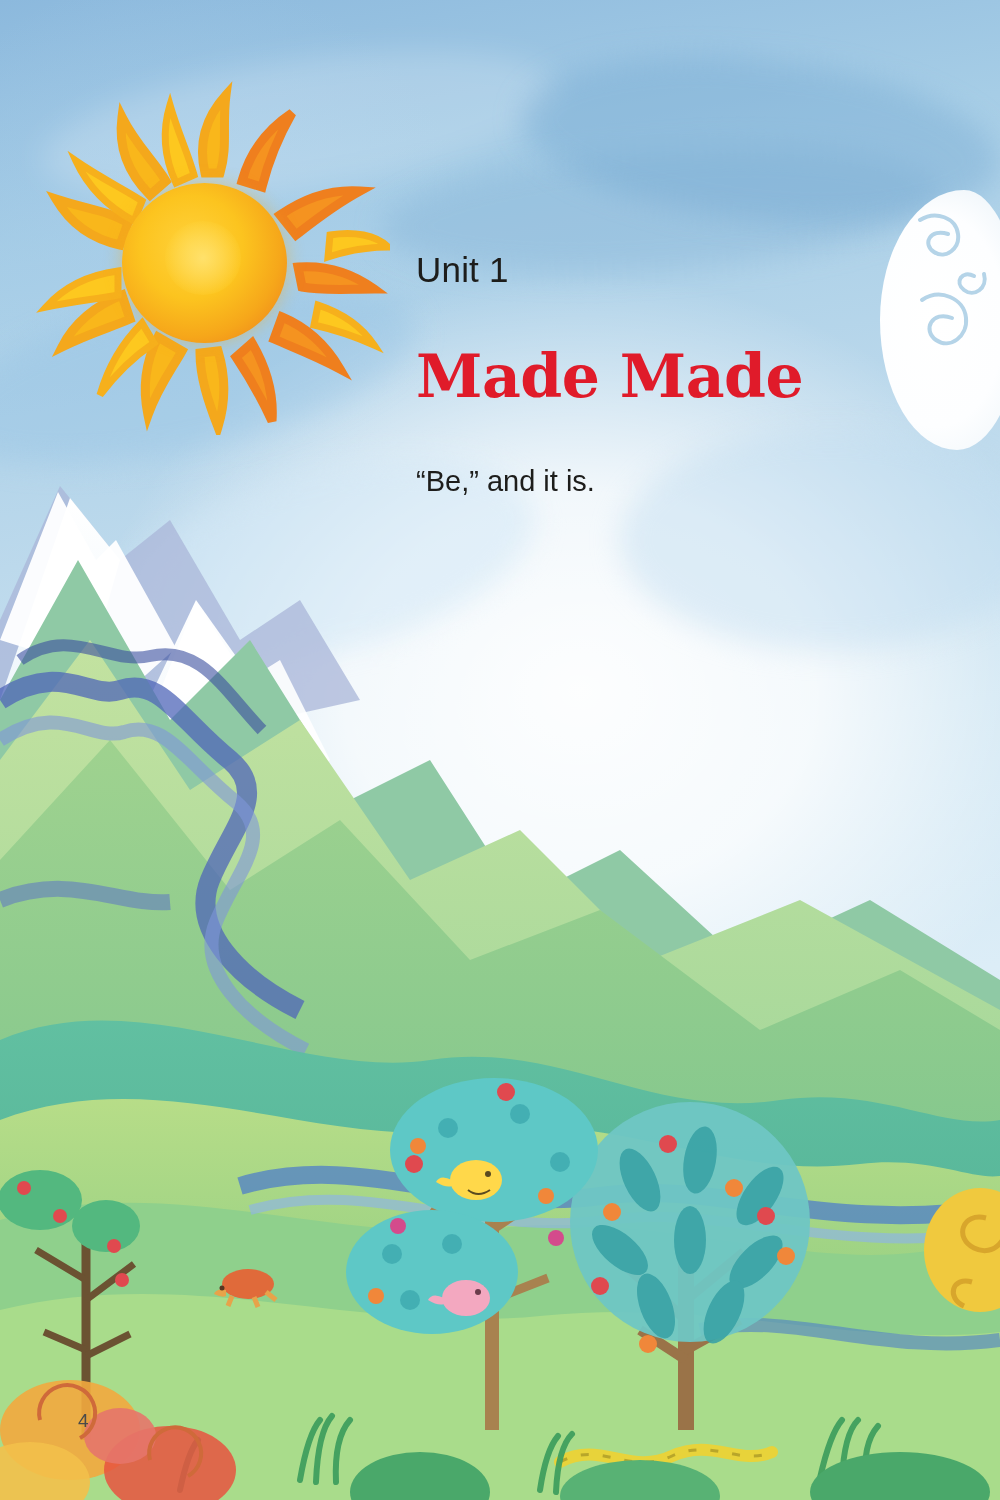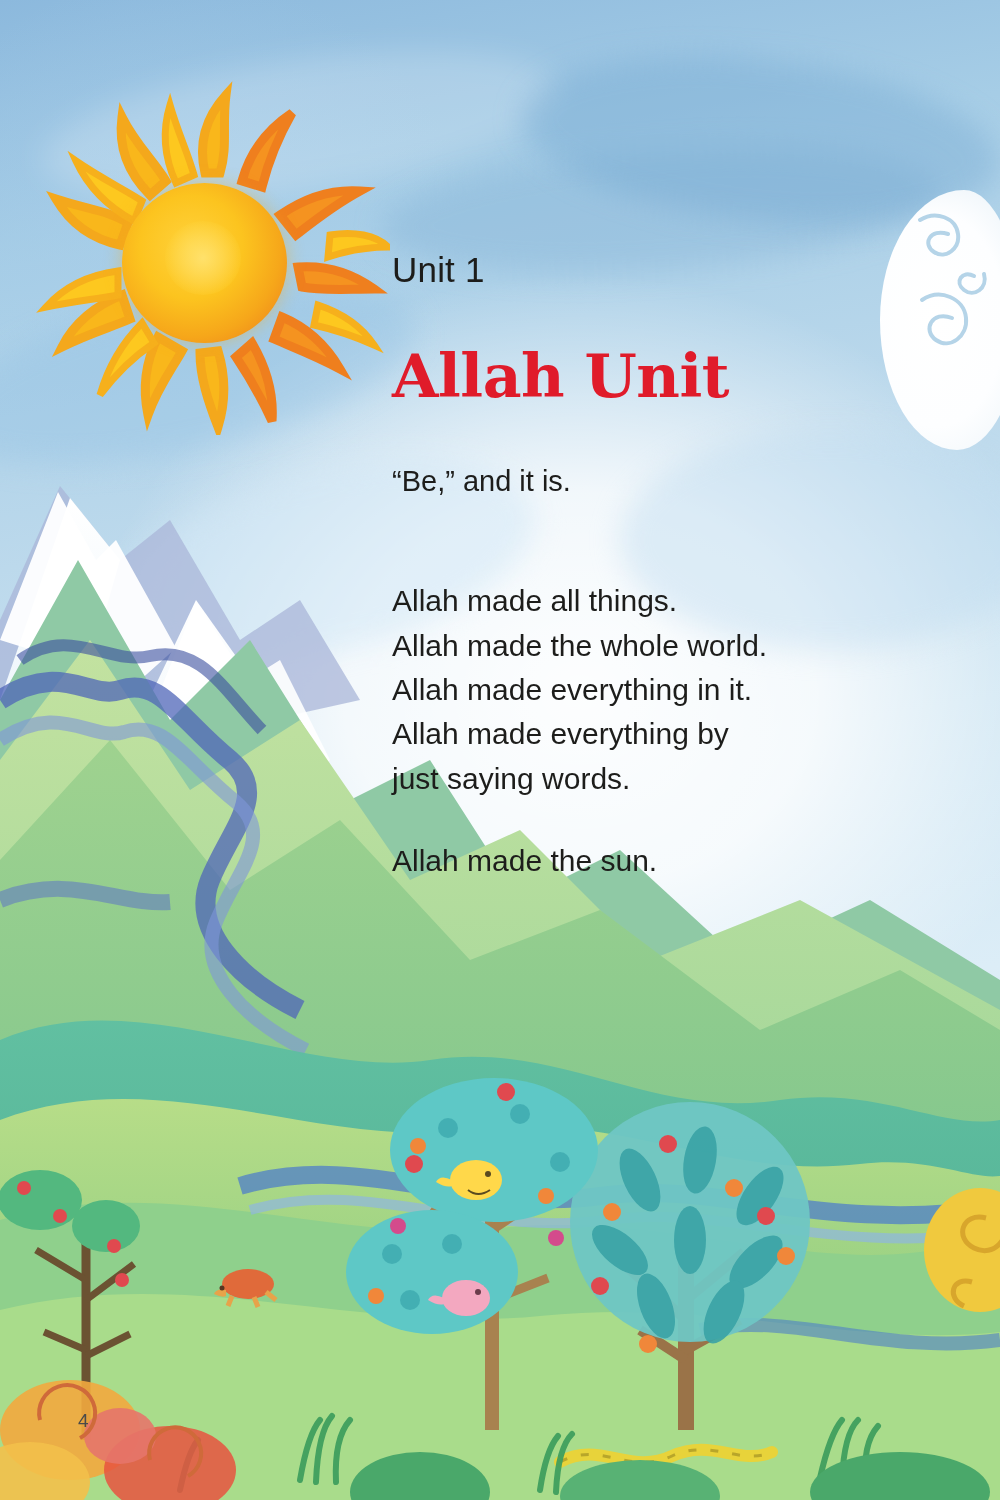--- a/index.html
+++ b/index.html
@@ -89,21 +89,21 @@
     left: 78px;
     bottom: 68px;
     font-size: 19px;
     color: #4a4a4a;
     font-family: "Liberation Sans", sans-serif;
   }
 
   
   .text-col {
     position: absolute;
-    left: 392px;
+    left: 416px;
     top: 250px;
     width: 470px;
   }
   .unit-label {
     font-size: 35px;
     color: #1d1d1b;
     letter-spacing: 0.2px;
     margin-bottom: 44px;
   }
   .title {
@@ -113,21 +113,21 @@
     font-size: 60px;
     line-height: 1.42;
     letter-spacing: -0.5px;
     margin-bottom: 40px;
   }
   .title .line { display: block; white-space: nowrap; }
   .verse {
     font-size: 29px;
     line-height: 1.52;
     color: #1d1d1b;
-    margin-bottom: 76px;
+    margin-bottom: 52px;
   }
   .verse .src em { font-style: italic; }
   .body-text {
     font-size: 30px;
     line-height: 1.48;
     color: #1d1d1b;
   }
   .body-text p { margin: 0 0 38px 0; }
   .body-text p:last-child { margin-bottom: 0; }
 </style>
@@ -363,26 +363,22 @@
     </g>
   </svg>
 
   <div class="page-number">4</div>
 
   <div class="text-col">
 
     <div class="unit-label">Unit 1</div>
 
     <h1 class="title">
-      <span class="line">Allah Unit</span>
+      <span class="line">Made Made</span>
     </h1>
 
     <div class="verse">
       <div>“Be,” and it is.</div>
     </div>
 
-    <div class="body-text">
-      <p>Allah made all things.<br>Allah made the whole world.<br>Allah made everything in it.<br>Allah made everything by<br>just saying words.</p>
-      <p>Allah made the sun.</p>
-    </div>
   </div>
 
 </div>
 
 </body></html>

